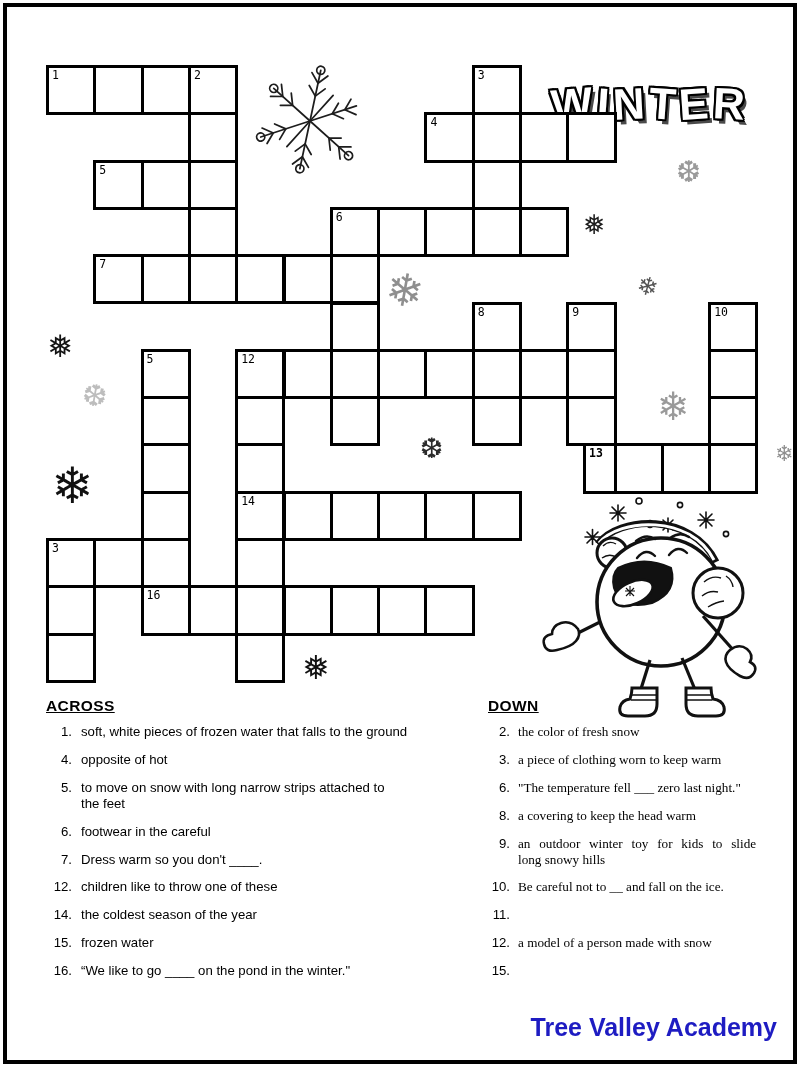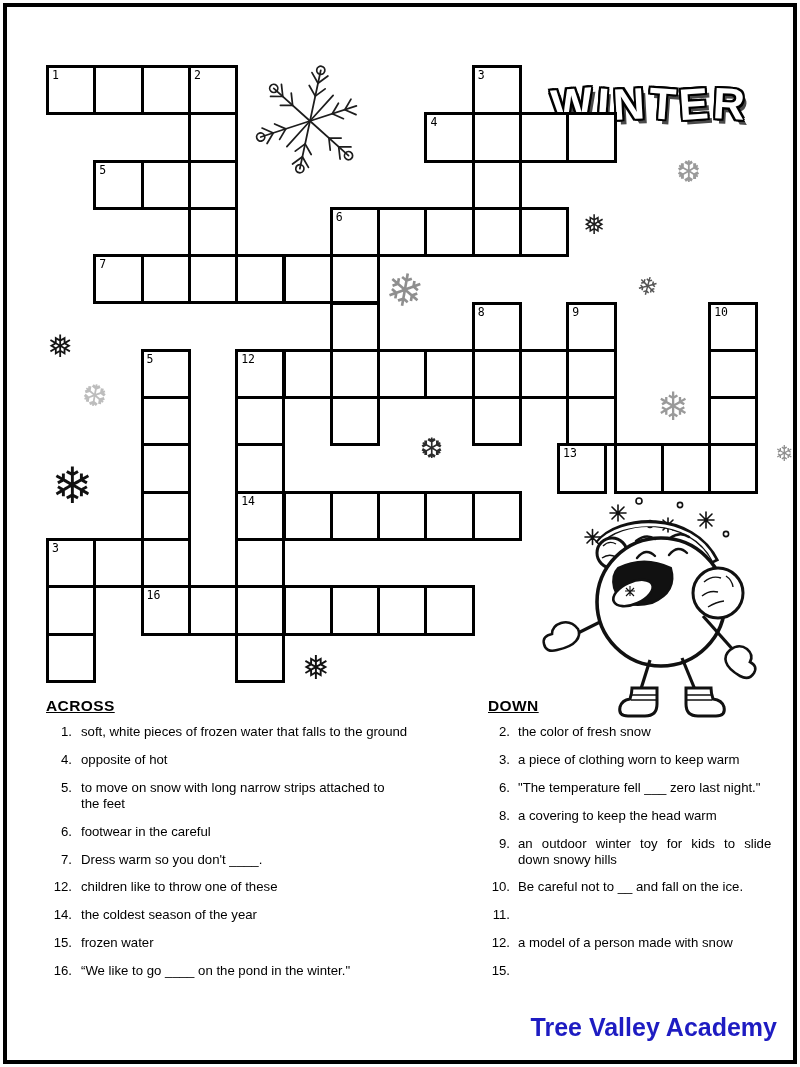--- a/index.html
+++ b/index.html
@@ -27,21 +27,21 @@
   .clue-col.across{left:46px;width:366px;}
   .clue-col.down{left:488px;width:292px;}
   .clue-heading{font-size:15.5px;font-weight:bold;text-decoration:underline;
                 letter-spacing:.4px;margin:0 0 9px 0;}
   ol.clue-list{list-style:none;margin:0;padding:0;}
   .clue{display:flex;margin:0 0 12px 0;font-size:13.2px;line-height:15.9px;}
   .clue .num{flex:0 0 26px;text-align:right;margin-right:9px;}
   .down .clue .num{flex-basis:22px;margin-right:8px;}
   .clue .txt{white-space:pre-line;}
   .across .clue .txt{width:330px;}
-  .down .clue .txt{width:256px;}
+  .down .clue .txt{width:256px;font-family:Liberation Serif, serif;}
   .line.spread{word-spacing:5.5px;}
   
   .brand{position:absolute;right:23px;top:1013px;font-size:25px;font-weight:bold;}
 </style>
 </head>
 <body>
 
 <div class="frame"></div>
 
 <h1 class="title"><span class="letter" style="transform: rotate(-5deg);">W</span><span class="letter" style="transform: rotate(4deg);">I</span><span class="letter" style="transform: rotate(-3deg);">N</span><span class="letter" style="transform: rotate(4deg);">T</span><span class="letter" style="transform: rotate(-4deg);">E</span><span class="letter" style="transform: rotate(3deg);">R</span></h1>
@@ -152,21 +152,21 @@
     <div class="cell" style="left: 566.3px; top: 348.8px;"></div>
     <div class="cell" style="left: 708.2px; top: 348.8px;"></div>
     <div class="cell" style="left: 140.6px; top: 396.1px;"></div>
     <div class="cell" style="left: 235.2px; top: 396.1px;"></div>
     <div class="cell" style="left: 329.8px; top: 396.1px;"></div>
     <div class="cell" style="left: 471.7px; top: 396.1px;"></div>
     <div class="cell" style="left: 566.3px; top: 396.1px;"></div>
     <div class="cell" style="left: 708.2px; top: 396.1px;"></div>
     <div class="cell" style="left: 140.6px; top: 443.4px;"></div>
     <div class="cell" style="left: 235.2px; top: 443.4px;"></div>
-    <div class="cell" style="left: 557px; top: 443.4px;">
+    <div class="cell" style="left: 583px; top: 443.4px; font-weight: bold;">
       <span class="cellnum">13</span>
     </div>
     <div class="cell" style="left: 613.6px; top: 443.4px;"></div>
     <div class="cell" style="left: 660.9px; top: 443.4px;"></div>
     <div class="cell" style="left: 708.2px; top: 443.4px;"></div>
     <div class="cell" style="left: 140.6px; top: 490.7px;"></div>
     <div class="cell" style="left: 235.2px; top: 490.7px;">
       <span class="cellnum">14</span>
     </div>
     <div class="cell" style="left: 282.5px; top: 490.7px;"></div>
@@ -310,21 +310,21 @@
         <span class="num">6.</span>
         <span class="txt"><span class="line">"The temperature fell ___ zero last night."</span></span>
       </li>
       <li class="clue">
         <span class="num">8.</span>
         <span class="txt"><span class="line">a covering to keep the head warm</span></span>
       </li>
       <li class="clue">
         <span class="num">9.</span>
         <span class="txt"><span class="line spread">an outdoor winter toy for kids to slide</span>
-<span class="line">down snowy hills</span></span>
+<span class="line">long snowy hills</span></span>
       </li>
       <li class="clue">
         <span class="num">10.</span>
         <span class="txt"><span class="line">Be careful not to __ and fall on the ice.</span></span>
       </li>
       <li class="clue">
         <span class="num">11.</span>
       </li>
       <li class="clue">
         <span class="num">12.</span>

